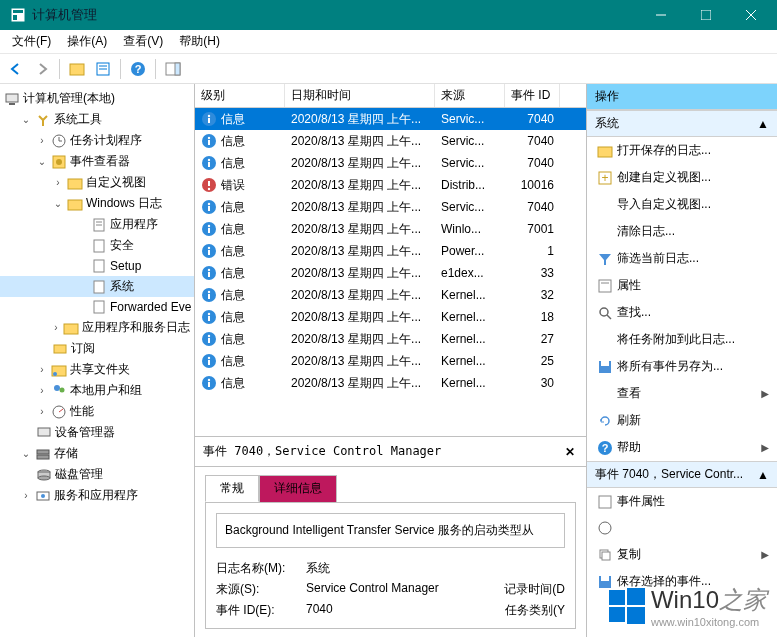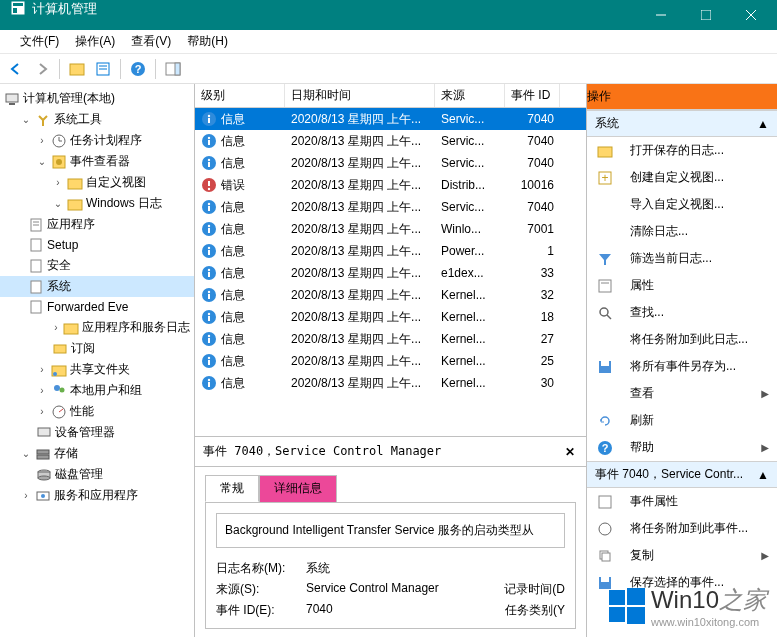--- a/index.html
+++ b/index.html
@@ -1,40 +1,40 @@
 <!DOCTYPE html>
 <html><head>
 <meta charset="utf-8">
 <style>
 * { box-sizing: border-box; margin: 0; padding: 0; font-family: "Microsoft YaHei", "Segoe UI", Tahoma, sans-serif; }
 body { width: 777px; height: 638px; background: #fff; font-size: 12px; overflow: hidden; position: relative; }
 
-.titlebar { height: 30px; background: #008080; display: flex; color: #ffffff; padding: 0 4px; }
+.titlebar { height: 30px; background: #008080; display: flex; align-items: center; color: #0f172a; padding: 0 4px; }
 .titlebar .icon { width: 16px; height: 16px; margin: 0 6px; display: inline-flex; align-items: center; justify-content: center; }
 .titlebar .title { flex: 1; font-size: 13px; }
 .titlebar .winbtn { width: 45px; height: 30px; display: flex; align-items: center; justify-content: center; color: #fff; }
 
-.menubar { height: 24px; background: #fff; display: flex; align-items: center; padding: 0 12px; border-bottom: 1px solid #e8e8e8; }
+.menubar { height: 24px; background: #fff; display: flex; align-items: center; padding: 0 4px; border-bottom: 1px solid #e8e8e8; }
 .menubar .mi { padding: 2px 8px; }
 
 .toolbar { height: 30px; background: #fff; display: flex; align-items: center; padding: 0 4px; gap: 2px; border-bottom: 1px solid #e0e0e0; }
 .toolbar .tb { width: 24px; height: 24px; display: flex; align-items: center; justify-content: center; border-radius: 2px; }
 .toolbar .sep { width: 1px; height: 20px; background: #d0d0d0; margin: 0 3px; }
 
 .main { display: flex; height: 553px; }
 
 .tree { width: 195px; border-right: 1px solid #c0c0c0; overflow-y: auto; padding: 4px 0; }
 .tree .node { display: flex; align-items: center; padding: 2px 4px; white-space: nowrap; gap: 3px; }
 .tree .node.sel { background: #cce8ff; }
 .tree .exp { width: 12px; height: 12px; display: inline-flex; align-items: center; justify-content: center; font-size: 10px; color: #555; cursor: pointer; }
 .tree .ticon { width: 16px; height: 16px; display: inline-flex; align-items: center; justify-content: center; }
 .tree .i1 { padding-left: 20px; }
 .tree .i2 { padding-left: 36px; }
 .tree .i3 { padding-left: 52px; }
-.tree .i4 { padding-left: 28px; }
+.tree .i4 { padding-left: 91px; }
 
 .center { flex: 1; display: flex; flex-direction: column; border-right: 1px solid #c0c0c0; overflow: hidden; }
 .grid { flex: 1; overflow: hidden; display: flex; flex-direction: column; border-bottom: 1px solid #c0c0c0; }
 .ghead { display: flex; background: #fff; border-bottom: 1px solid #d0d0d0; height: 24px; align-items: center; }
 .ghead .col { padding: 0 6px; border-right: 1px solid #e5e5e5; height: 100%; display: flex; align-items: center; }
 .gbody { flex: 1; overflow-y: auto; overflow-x: auto; }
 .row { display: flex; height: 22px; align-items: center; }
 .row.sel { background: #0078d7; color: #fff; }
 .row .cell { padding: 0 6px; white-space: nowrap; overflow: hidden; text-overflow: ellipsis; }
 .row .icon { width: 16px; height: 16px; margin-right: 4px; display: inline-block; }
@@ -43,32 +43,32 @@
 .c3 { width: 70px; }
 .c4 { width: 55px; text-align: right; }
 
 .detail { height: 200px; display: flex; flex-direction: column; }
 .dhead { padding: 6px 8px; display: flex; align-items: center; border-bottom: 1px solid #c0c0c0; background: #fff; }
 .dhead .title { flex: 1; font-family: Consolas, monospace; }
 .dhead .close { width: 16px; height: 16px; display: flex; align-items: center; justify-content: center; cursor: pointer; font-weight: bold; }
 .tabs { display: flex; padding: 8px 10px 0; gap: 0; }
 .tab { padding: 4px 14px; border: 1px solid #c0c0c0; border-bottom: none; background: #fff; position: relative; }
 .tab.active { border-bottom: 1px solid #fff; z-index: 2; }
-.tab:not(.active) { background: #ec4899; }
+.tab:not(.active) { background: #be185d; }
 .tabarea { margin: 0 10px 8px; border: 1px solid #c0c0c0; flex: 1; padding: 10px; font-size: 12px; overflow: hidden; }
 .msgbox { border: 1px solid #c0c0c0; padding: 8px; margin-bottom: 12px; }
 .frow { display: flex; margin: 4px 0; }
 .frow .lbl { width: 90px; }
 .frow .val { flex: 1; }
 
 .actions { width: 190px; display: flex; flex-direction: column; overflow-y: auto; }
-.ahead { background: #f97316; padding: 4px 0; border-bottom: 1px solid #d0d0d0; font-weight: normal; }
+.ahead { background: #7dd3fc; padding: 4px 8px; border-bottom: 1px solid #d0d0d0; font-weight: normal; }
 .agrp { background: #e5f3ff; padding: 4px 8px; border-top: 1px solid #d0d0d0; border-bottom: 1px solid #d0d0d0; display: flex; align-items: center; }
 .agrp .exp { margin-left: auto; }
-.aitem { padding: 5px 8px 5px 10px; display: flex; align-items: center; gap: 17px; }
+.aitem { padding: 5px 8px 5px 10px; display: flex; align-items: center; gap: 4px; }
 .aitem .aicon { width: 16px; height: 16px; display: inline-flex; align-items: center; justify-content: center; }
 .aitem .arr { margin-left: auto; color: #555; font-size: 10px; }
 
 .watermark { position: absolute; right: 10px; bottom: 10px; text-align: left; pointer-events: none; display: flex; align-items: center; gap: 6px; }
 .watermark .big { font-size: 24px; font-weight: 300; color: #333; }
 .watermark .thin { color: #888; font-style: italic; }
 .watermark .url { font-size: 11px; color: #999; }
 .winlogo { display: inline-block; width: 36px; height: 36px; }
 
 svg { display: block; }
@@ -219,29 +219,29 @@
           </svg>
         </span>
         <span>应用程序</span>
       </div>
     <div class="node i4">
         <span class="ticon">
           <svg width="16" height="16">
             <rect x="3" y="2" width="10" height="12" fill="#fff" stroke="#888"></rect>
           </svg>
         </span>
+        <span>安全</span>
+      </div>
+    <div class="node i4">
+        <span class="ticon">
+          <svg width="16" height="16">
+            <rect x="3" y="2" width="10" height="12" fill="#fff" stroke="#888"></rect>
+          </svg>
+        </span>
         <span>Setup</span>
-      </div>
-    <div class="node i4">
-        <span class="ticon">
-          <svg width="16" height="16">
-            <rect x="3" y="2" width="10" height="12" fill="#fff" stroke="#888"></rect>
-          </svg>
-        </span>
-        <span>安全</span>
       </div>
     <div class="node i4 sel">
         <span class="ticon">
           <svg width="16" height="16">
             <rect x="3" y="2" width="10" height="12" fill="#fff" stroke="#888"></rect>
           </svg>
         </span>
         <span>系统</span>
       </div>
     <div class="node i4">
@@ -680,21 +680,20 @@
           </svg>
         </span>
         <span>事件属性</span>
       </div>
     <div class="aitem">
         <span class="aicon">
           <svg width="16" height="16">
             <circle cx="8" cy="8" r="6" fill="#fff" stroke="#666"></circle>
           </svg>
         </span>
-        <span>将任务附加到此事件...</span>
       </div>
     <div class="aitem">
         <span class="aicon">
           <svg width="16" height="16">
             <rect x="3" y="3" width="8" height="8" fill="#fff" stroke="#888"></rect>
             <rect x="5" y="5" width="8" height="8" fill="#fff" stroke="#888"></rect>
           </svg>
         </span>
         <span>复制</span>
         <span class="arr">▶</span>

